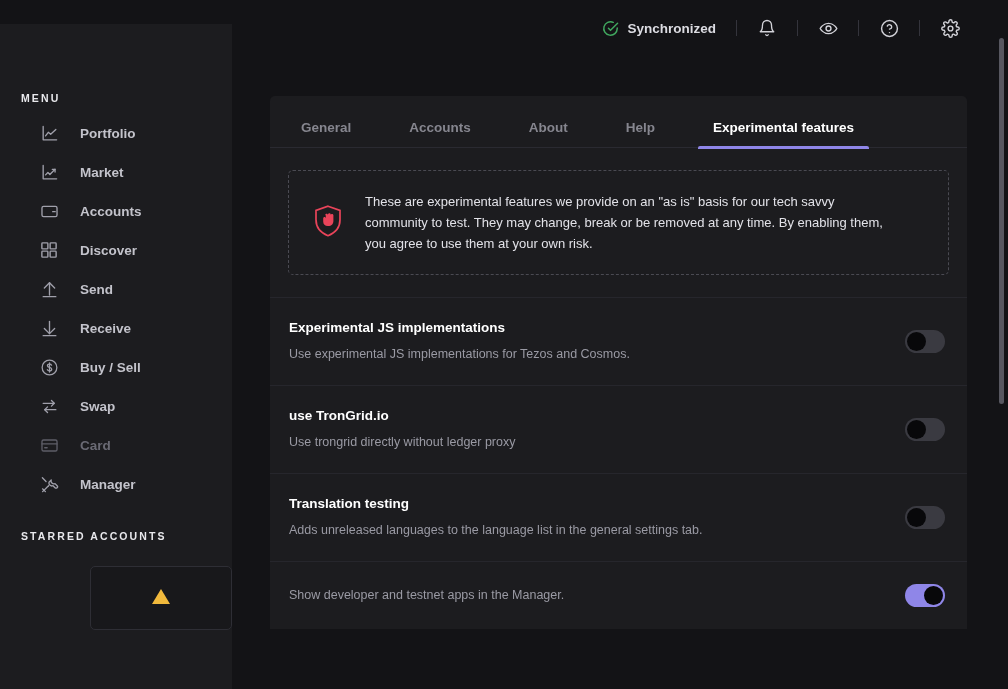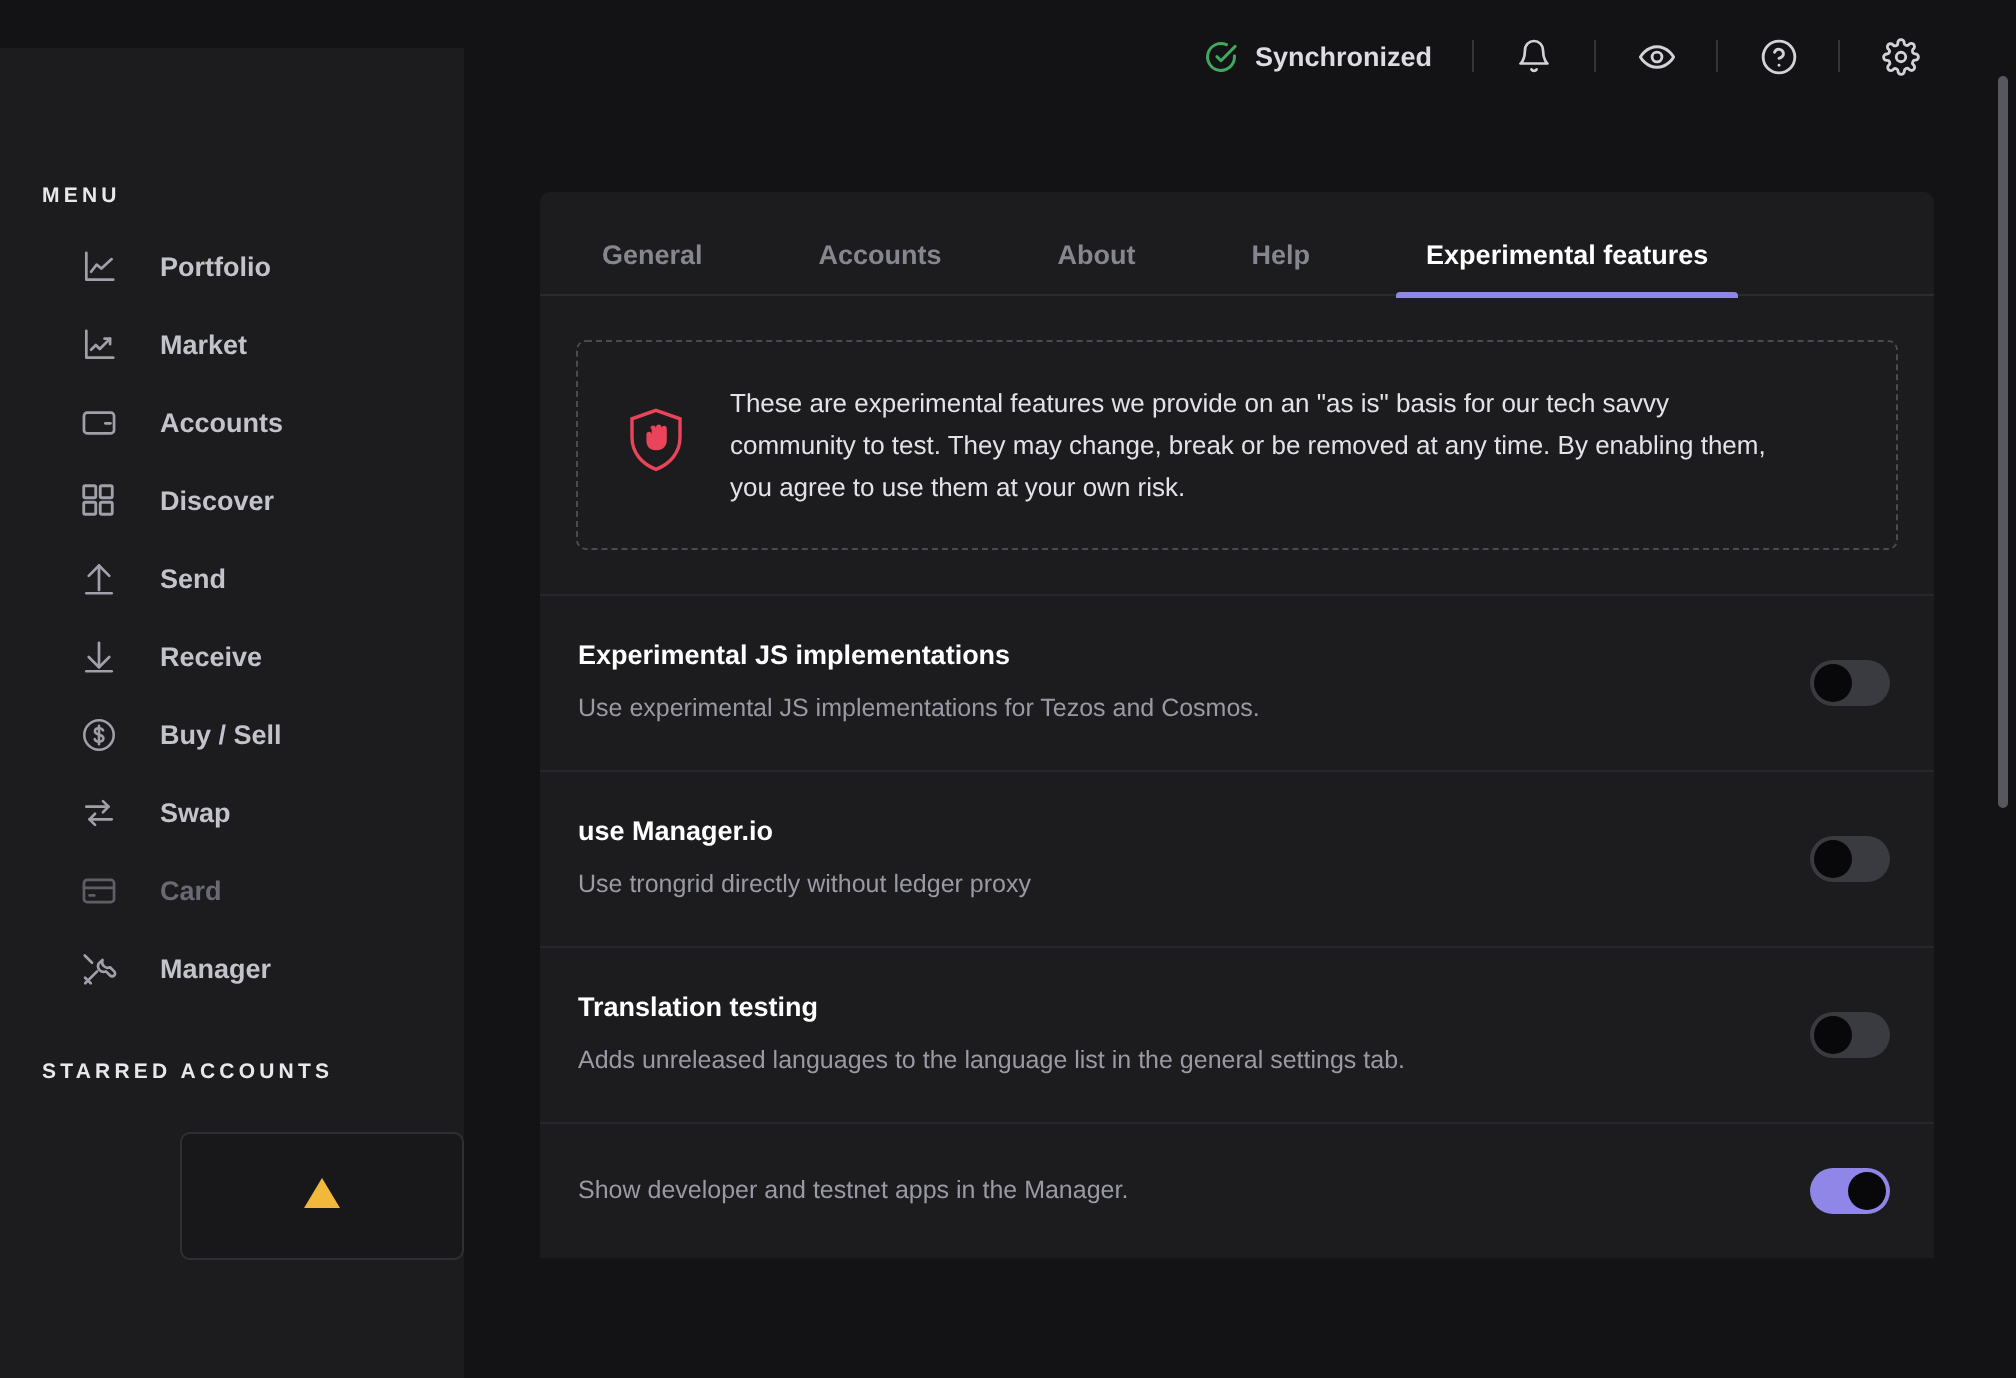--- a/index.html
+++ b/index.html
@@ -417,21 +417,21 @@
               <div class="txt">
                 <div class="ft">Experimental JS implementations</div>
                 <div class="fd">Use experimental JS implementations for Tezos and Cosmos.</div>
               </div>
               <div class="toggle">
                 <div class="knob"></div>
               </div>
             </div>
             <div class="frow">
               <div class="txt">
-                <div class="ft">use Manager.io</div>
+                <div class="ft">use TronGrid.io</div>
                 <div class="fd">Use trongrid directly without ledger proxy</div>
               </div>
               <div class="toggle">
                 <div class="knob"></div>
               </div>
             </div>
             <div class="frow">
               <div class="txt">
                 <div class="ft">Translation testing</div>
                 <div class="fd">Adds unreleased languages to the language list in the general settings tab.</div>

